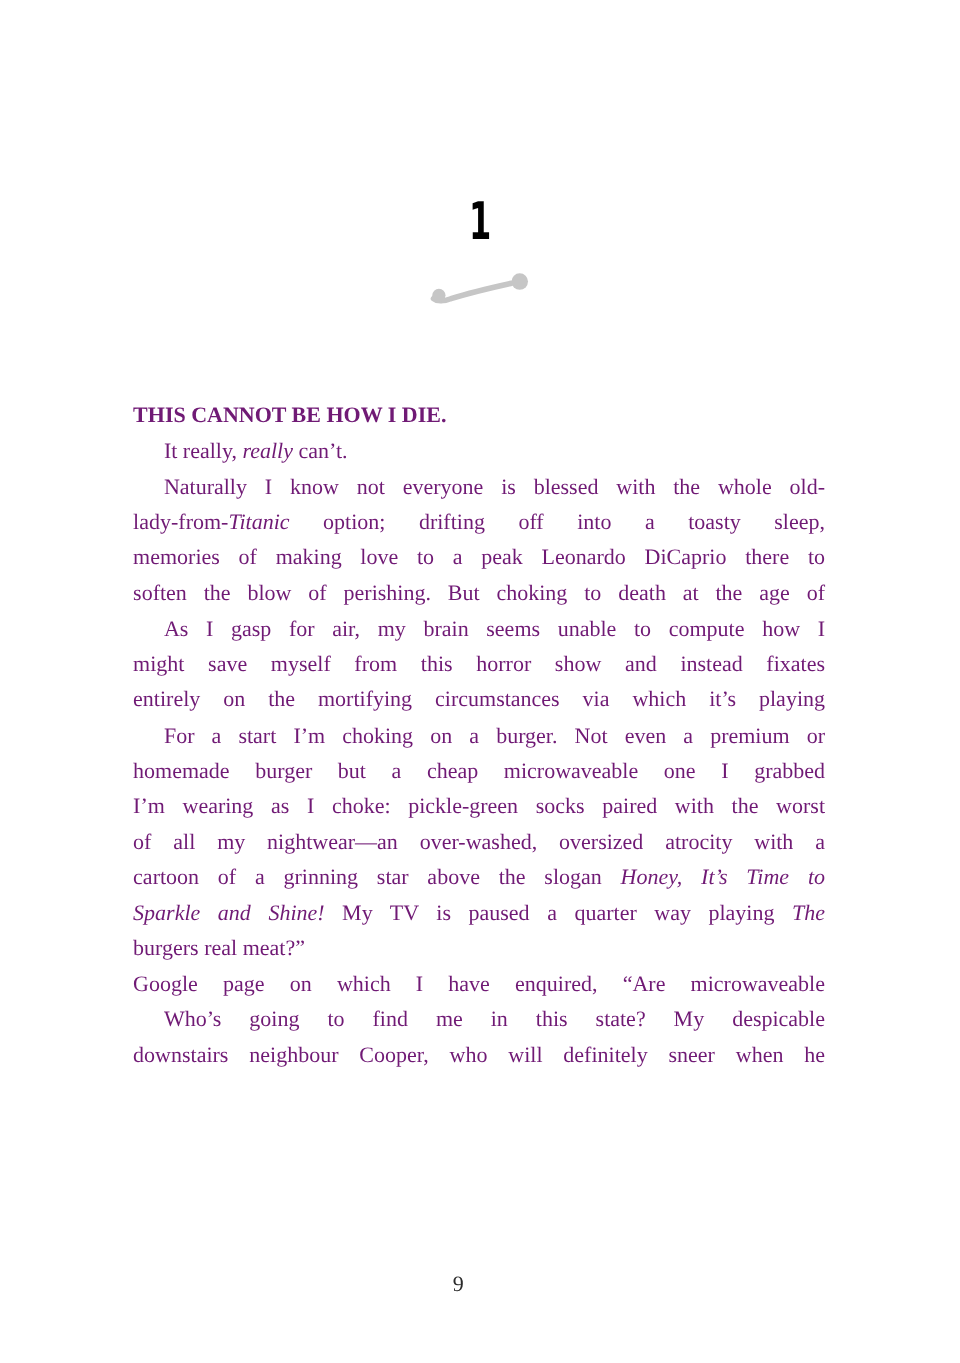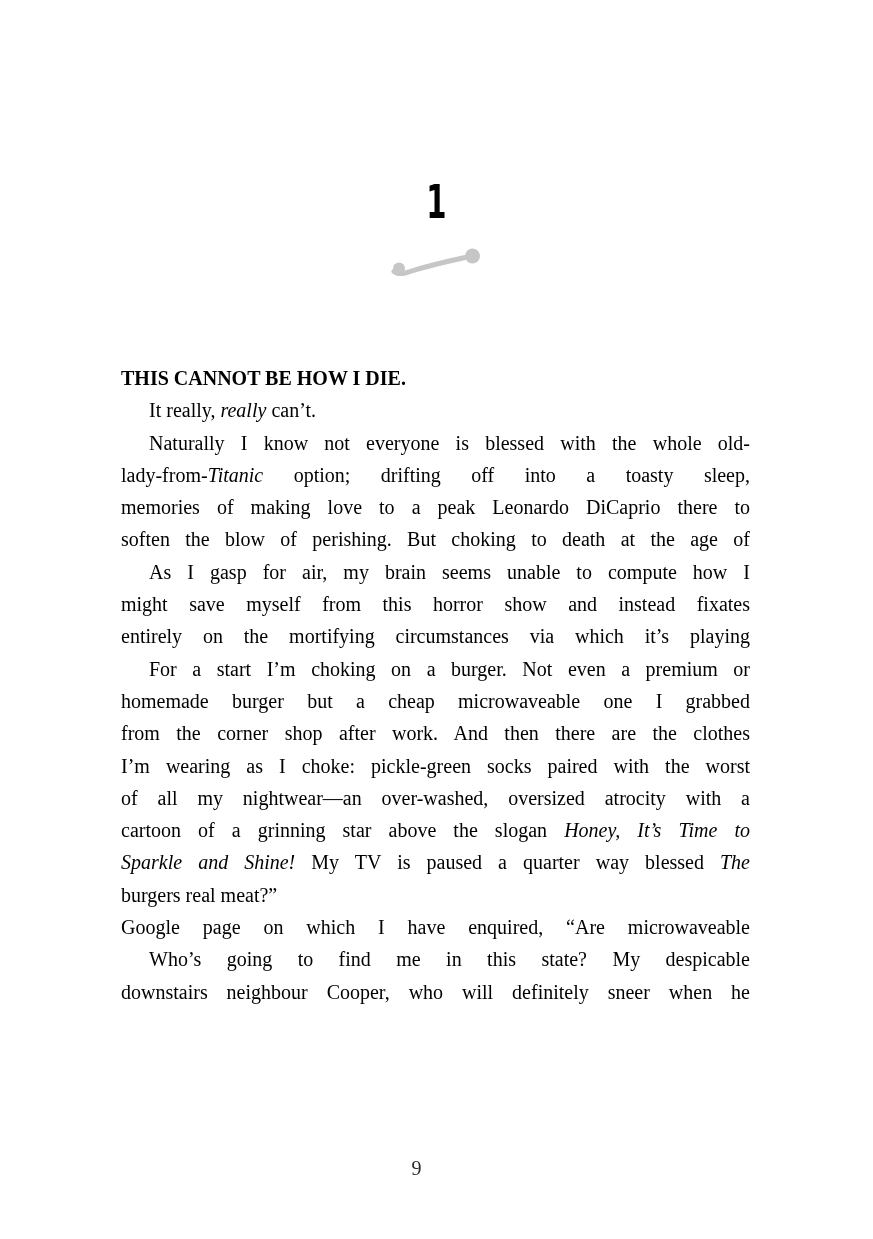--- a/index.html
+++ b/index.html
@@ -37,21 +37,21 @@
     width: 92px;
     height: 30px;
   }
   .text-block {
     position: absolute;
     left: 121px;
     top: 362px;
     width: 629px;
     font-size: 20px;
     line-height: 32.3px;
-    color: #000000;
+    color: #701a75;
   }
   .para { margin: 0; padding: 0; }
   .line {
     text-align: justify;
     text-align-last: justify;
     text-justify: inter-word;
   }
   .line.no-justify {
     text-align: left;
     text-align-last: left;
@@ -98,25 +98,24 @@
         <div class="line"><span>soften the blow of perishing. But choking to death at the age of</span></div>
       </div>
       <div class="para">
         <div class="line indent"><span>As I gasp for air, my brain seems unable to compute how I</span></div>
         <div class="line"><span>might save myself from this horror show and instead fixates</span></div>
         <div class="line"><span>entirely on the mortifying circumstances via which it’s playing</span></div>
       </div>
       <div class="para">
         <div class="line indent"><span>For a start I’m choking on a burger. Not even a premium or</span></div>
         <div class="line"><span>homemade burger but a cheap microwaveable one I grabbed</span></div>
-        <div class="line"><span>from the corner shop after work. And then there are the clothes</span></div>
         <div class="line"><span>I’m wearing as I choke: pickle-green socks paired with the worst</span></div>
         <div class="line"><span>of all my nightwear—an over-washed, oversized atrocity with a</span></div>
         <div class="line"><span>cartoon of a grinning star above the slogan </span><i>Honey, It’s Time to</i></div>
-        <div class="line"><i>Sparkle and Shine!</i><span> My TV is paused a quarter way blessed </span><i>The</i></div>
+        <div class="line"><i>Sparkle and Shine!</i><span> My TV is paused a quarter way playing </span><i>The</i></div>
         <div class="line no-justify"><span>burgers real meat?”</span></div>
         <div class="line"><span>Google page on which I have enquired, “Are microwaveable</span></div>
       </div>
       <div class="para">
         <div class="line indent"><span>Who’s going to find me in this state? My despicable</span></div>
         <div class="line"><span>downstairs neighbour Cooper, who will definitely sneer when he</span></div>
       </div>
     </div>
 
   <div class="folio">9</div>

